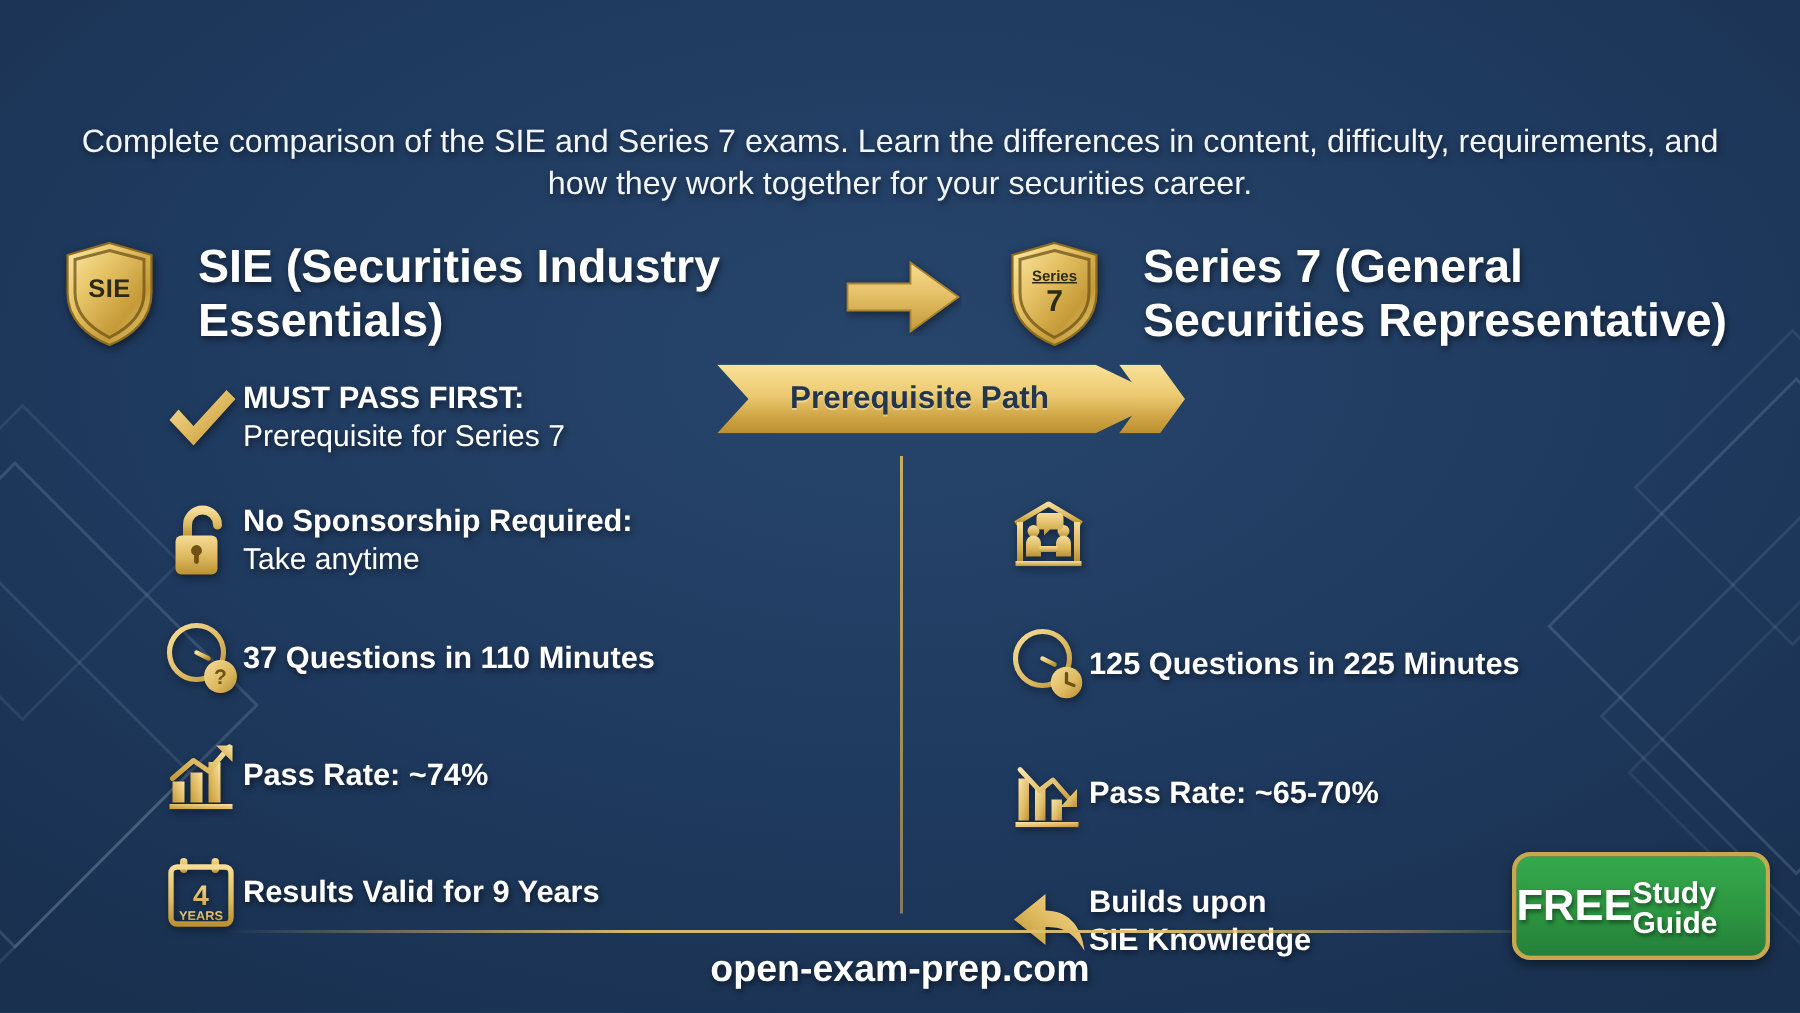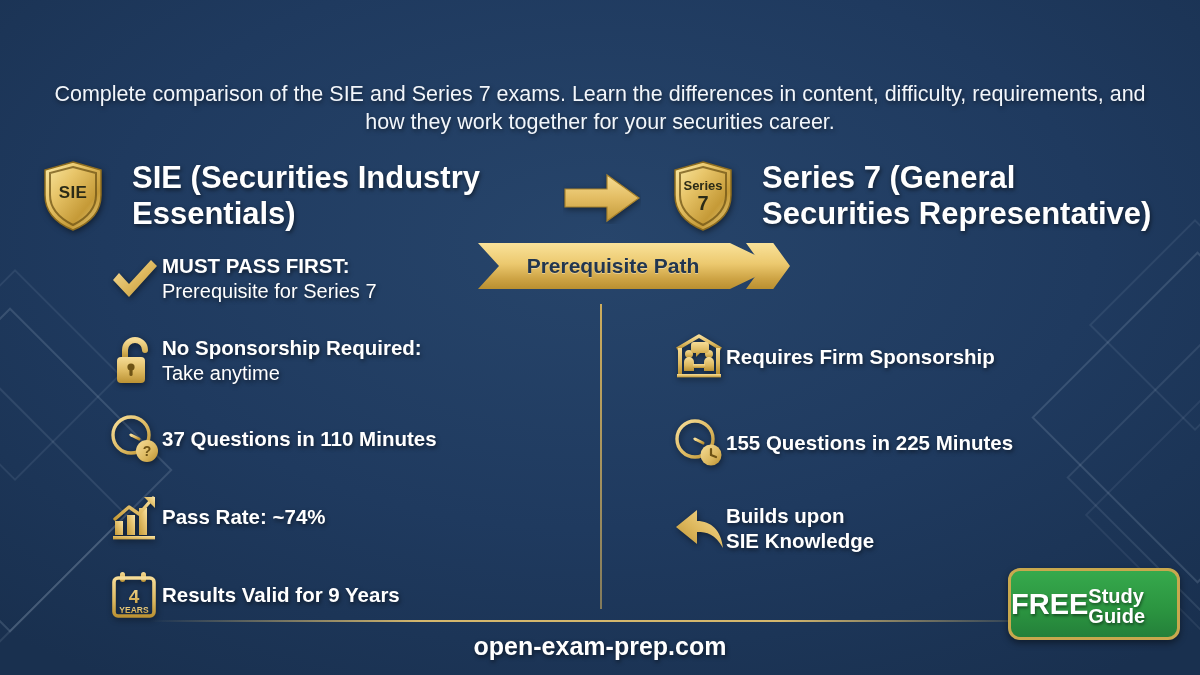--- a/index.html
+++ b/index.html
@@ -44,21 +44,21 @@
   
   .shield{ position:relative; width:62px; height:70px; flex:0 0 auto; }
   .shield svg{ display:block; width:100%; height:100%;
     filter:drop-shadow(1px 2px 3px rgba(0,0,0,.5)); }
   .shield .lbl{
     position:absolute; inset:0; display:flex; flex-direction:column;
     align-items:center; justify-content:center;
     color:#2b2b17; font-weight:bold; line-height:1;
   }
   .shield.sie .lbl{ font-size:17px; letter-spacing:.3px; padding-bottom:6px;}
-  .shield.s7 .lbl .w1{ font-size:13px; }
+  .shield.s7 .lbl .w1{ font-size:10px;text-decoration:underline; }
   .shield.s7 .lbl .w2{ font-size:20px; margin-top:1px; }
 
   .hdr{ position:absolute; display:flex; align-items:center; gap:28px; }
   .hdr .htxt{
     color:#ffffff; font-size:31px; font-weight:bold; line-height:1.16;
     text-shadow:1px 2px 4px rgba(0,0,0,.55);
   }
   #hdr-left{ left:42px; top:160px; width:470px; }
   #hdr-right{ left:672px; top:160px; width:500px; }
 
@@ -335,23 +335,20 @@
           <rect x="43" y="15" width="4" height="26" fill="url(#gfs)"></rect>
           <rect x="4" y="41" width="44" height="3.4" fill="url(#gfs)"></rect>
           <circle cx="16" cy="21" r="4" fill="url(#gfs)"></circle>
           <path d="M11 38 v-9 a5 5 0 0 1 10 0 v9 Z" fill="url(#gfs)"></path>
           <circle cx="36" cy="21" r="4" fill="url(#gfs)"></circle>
           <path d="M31 38 v-9 a5 5 0 0 1 10 0 v9 Z" fill="url(#gfs)"></path>
           <path d="M20 31 h12 v4 h-12 Z" fill="url(#gfs)"></path>
           <path d="M21 9 h12 a3 3 0 0 1 3 3 v5 a3 3 0 0 1 -3 3 h-6 l-4 4 v-4 h-2 a3 3 0 0 1 -3 -3 v-5 a3 3 0 0 1 3 -3 Z" fill="url(#gfs)"></path>
         </svg>
       </div>
-      <div class="txt">
-        <div class="t1">Requires Firm Sponsorship</div>
-      </div>
     </div>
 
     <div class="row">
       <div class="ico">
         <svg width="50" height="50" viewBox="0 0 50 50">
           <defs>
               <linearGradient id="gcl2" x1="0" y1="0" x2="1" y2="1">
             <stop offset="0%" stop-color="#f7de99"></stop>
                 <stop offset="60%" stop-color="#dcb85f"></stop>
             <stop offset="100%" stop-color="#b98f30"></stop>
@@ -365,24 +362,46 @@
               <line x1="21" y1="34" x2="21" y2="37"></line>
             <line x1="5" y1="21" x2="8" y2="21"></line>
               <line x1="34" y1="21" x2="37" y2="21"></line>
           </g>
           <circle cx="37" cy="37" r="10.5" fill="url(#gcl2)"></circle>
           <line x1="37" y1="37" x2="37" y2="31" stroke="#6e5315" stroke-width="2.2" stroke-linecap="round"></line>
           <line x1="37" y1="37" x2="42" y2="39" stroke="#6e5315" stroke-width="2.2" stroke-linecap="round"></line>
         </svg>
       </div>
       <div class="txt">
-        <div class="t1">155 Questions in 225 Minutes</div>
-      </div>
-    </div>
-
+        <div class="t1">125 Questions in 225 Minutes</div>
+      </div>
+    </div>
+
+    <div class="row">
+      <div class="ico">
+        <svg width="50" height="48" viewBox="0 0 50 48">
+          <defs>
+              <linearGradient id="gcd" x1="0" y1="0" x2="1" y2="1">
+            <stop offset="0%" stop-color="#f9e5a8"></stop>
+                <stop offset="60%" stop-color="#e0bb68"></stop>
+            <stop offset="100%" stop-color="#bb9234"></stop>
+              </linearGradient>
+            </defs>
+          <rect x="5" y="14" width="7" height="28" fill="url(#gcd)"></rect>
+          <rect x="16" y="20" width="7" height="22" fill="url(#gcd)"></rect>
+          <rect x="27" y="28" width="7" height="14" fill="url(#gcd)"></rect>
+          <rect x="3" y="43" width="42" height="3.4" fill="url(#gcd)"></rect>
+          <path d="M6 8 L19 22 L28 15 L42 31" fill="none" stroke="url(#gcd)" stroke-width="3.2" stroke-linecap="round" stroke-linejoin="round"></path>
+          <path d="M44 21 V33 H33 Z" fill="url(#gcd)"></path>
+        </svg>
+      </div>
+      <div class="txt">
+        <div class="t1">Pass Rate: ~65-70%</div>
+      </div>
+    </div>
 
     <div class="row">
       <div class="ico">
         <svg width="52" height="46" viewBox="0 0 52 46">
           <defs>
               <linearGradient id="gba" x1="1" y1="0" x2="0" y2="1">
             <stop offset="0%" stop-color="#f6dc96"></stop>
                 <stop offset="55%" stop-color="#ddb75c"></stop>
             <stop offset="100%" stop-color="#bb9234"></stop>
               </linearGradient>

